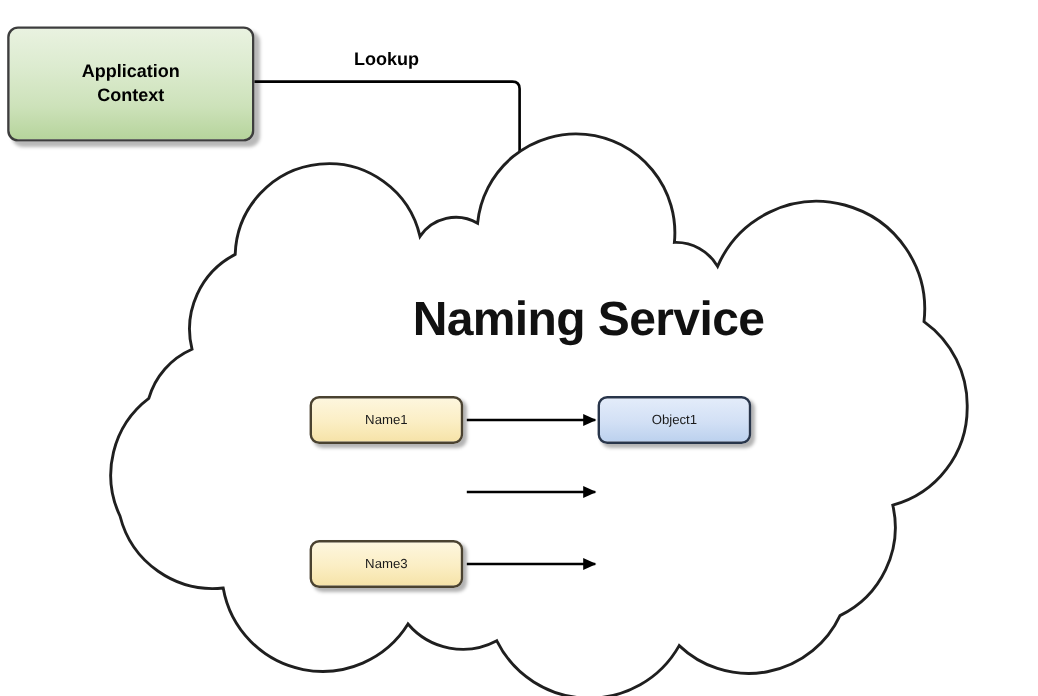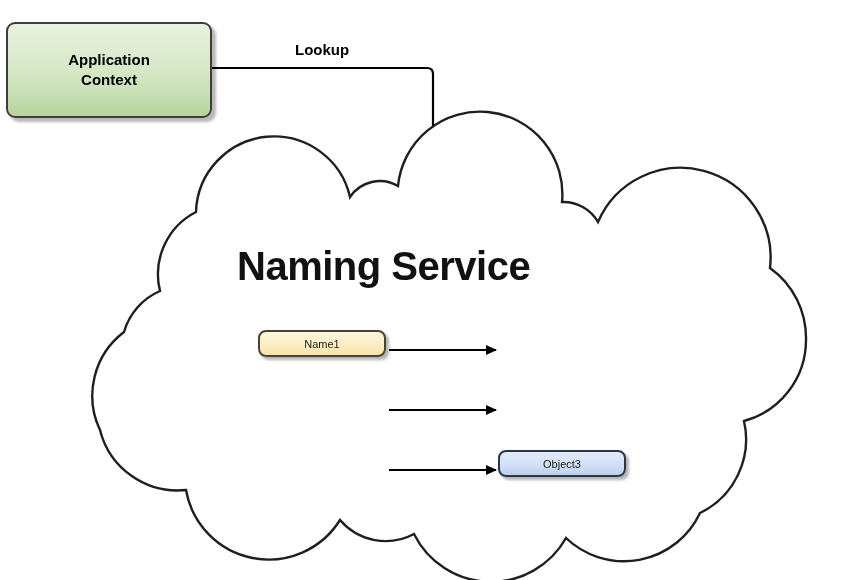--- a/index.html
+++ b/index.html
@@ -60,32 +60,32 @@
     color: #000000;
     white-space: nowrap;
     margin-left: 20px;
   }
   
   .cloud-title {
     position: absolute;
     left: 237px;
     top: 244px;
     width: 400px;
-    text-align: left;
+    text-align: right;
     font-family: "Liberation Sans", sans-serif;
     font-size: 40px;
     font-weight: bold;
     color: #111111;
     letter-spacing: -0.5px;
     white-space: nowrap;
   }
   
   .entry-box {
     position: absolute;
-    height: 27px;
+    height: 40px;
     border: 2px solid #3b3427;
     border-radius: 8px;
     box-sizing: border-box;
     box-shadow: 3px 3px 3px rgba(0,0,0,0.30);
     display: flex;
     align-items: center;
     justify-content: center;
   }
   .name-box {
     left: 258px;
@@ -156,19 +156,22 @@
 Context</div>
   </div>
 
   <div class="edge-label">Lookup</div>
 
   <div class="cloud-title">Naming Service</div>
 
   <div class="entry-box name-box row-1">
     <span class="entry-label">Name1</span>
   </div>
+  <div class="entry-box object-box row-1">
+    <span class="entry-label">Object1</span>
+  </div>
 
 
-  <div class="entry-box object-box row-3">
-    <span class="entry-label">Object3</span>
+  <div class="entry-box name-box row-3">
+    <span class="entry-label">Name3</span>
   </div>
 
 </div>
 
 </body></html>

